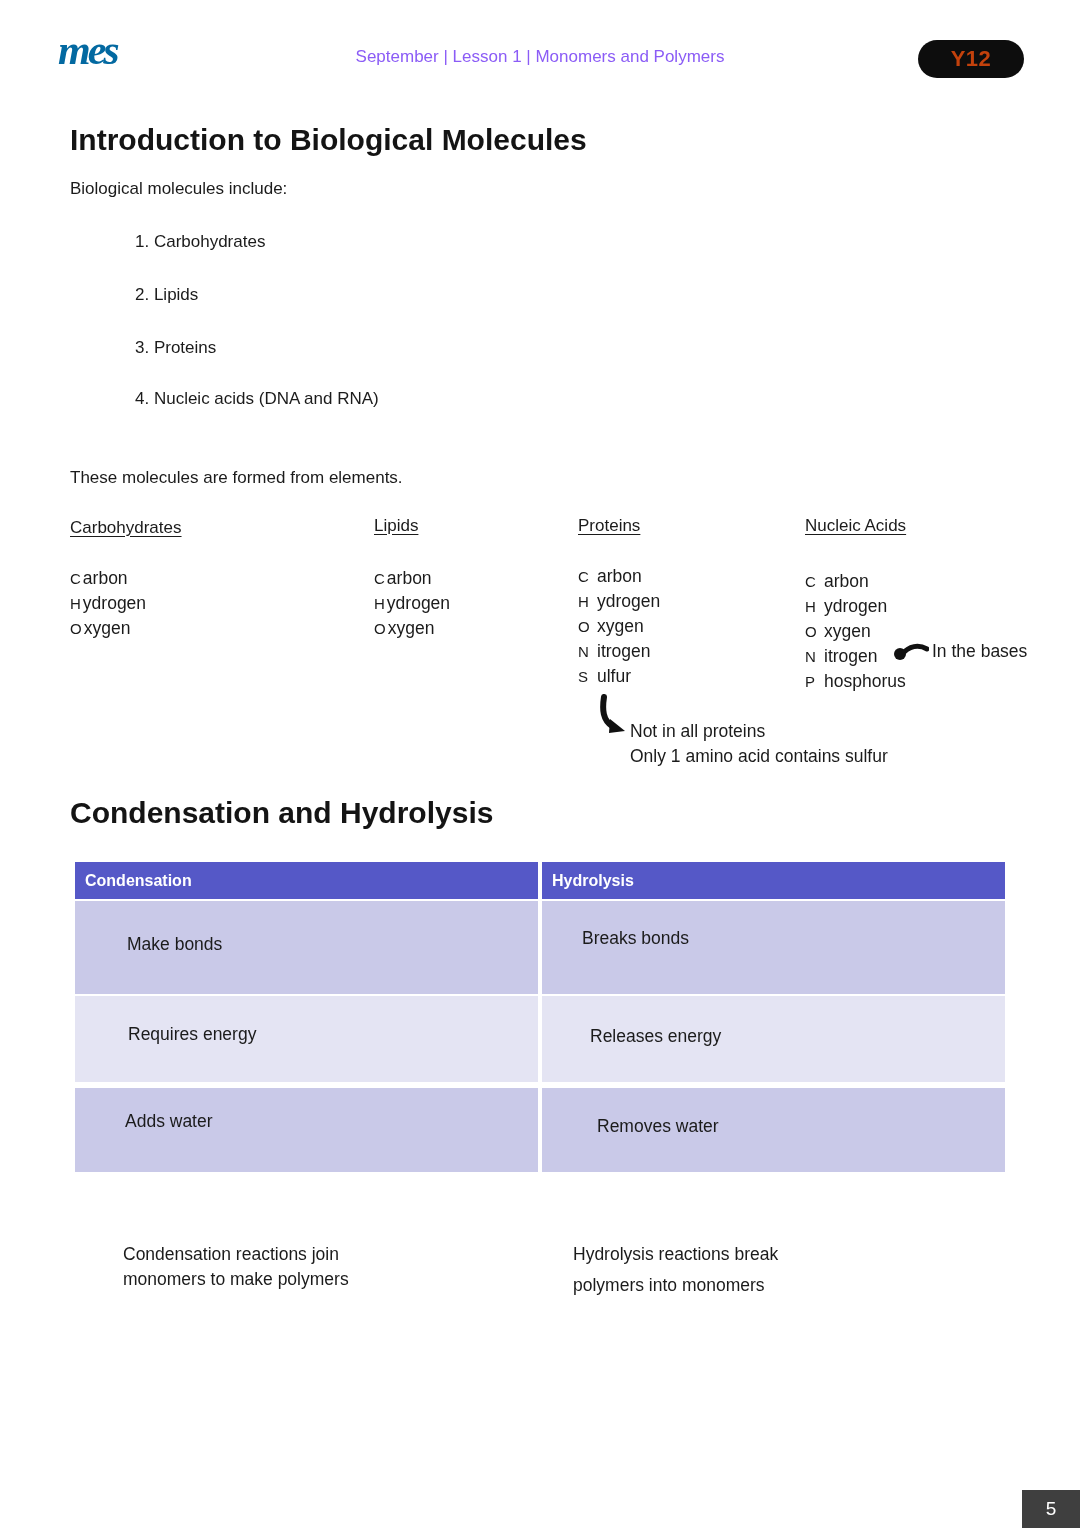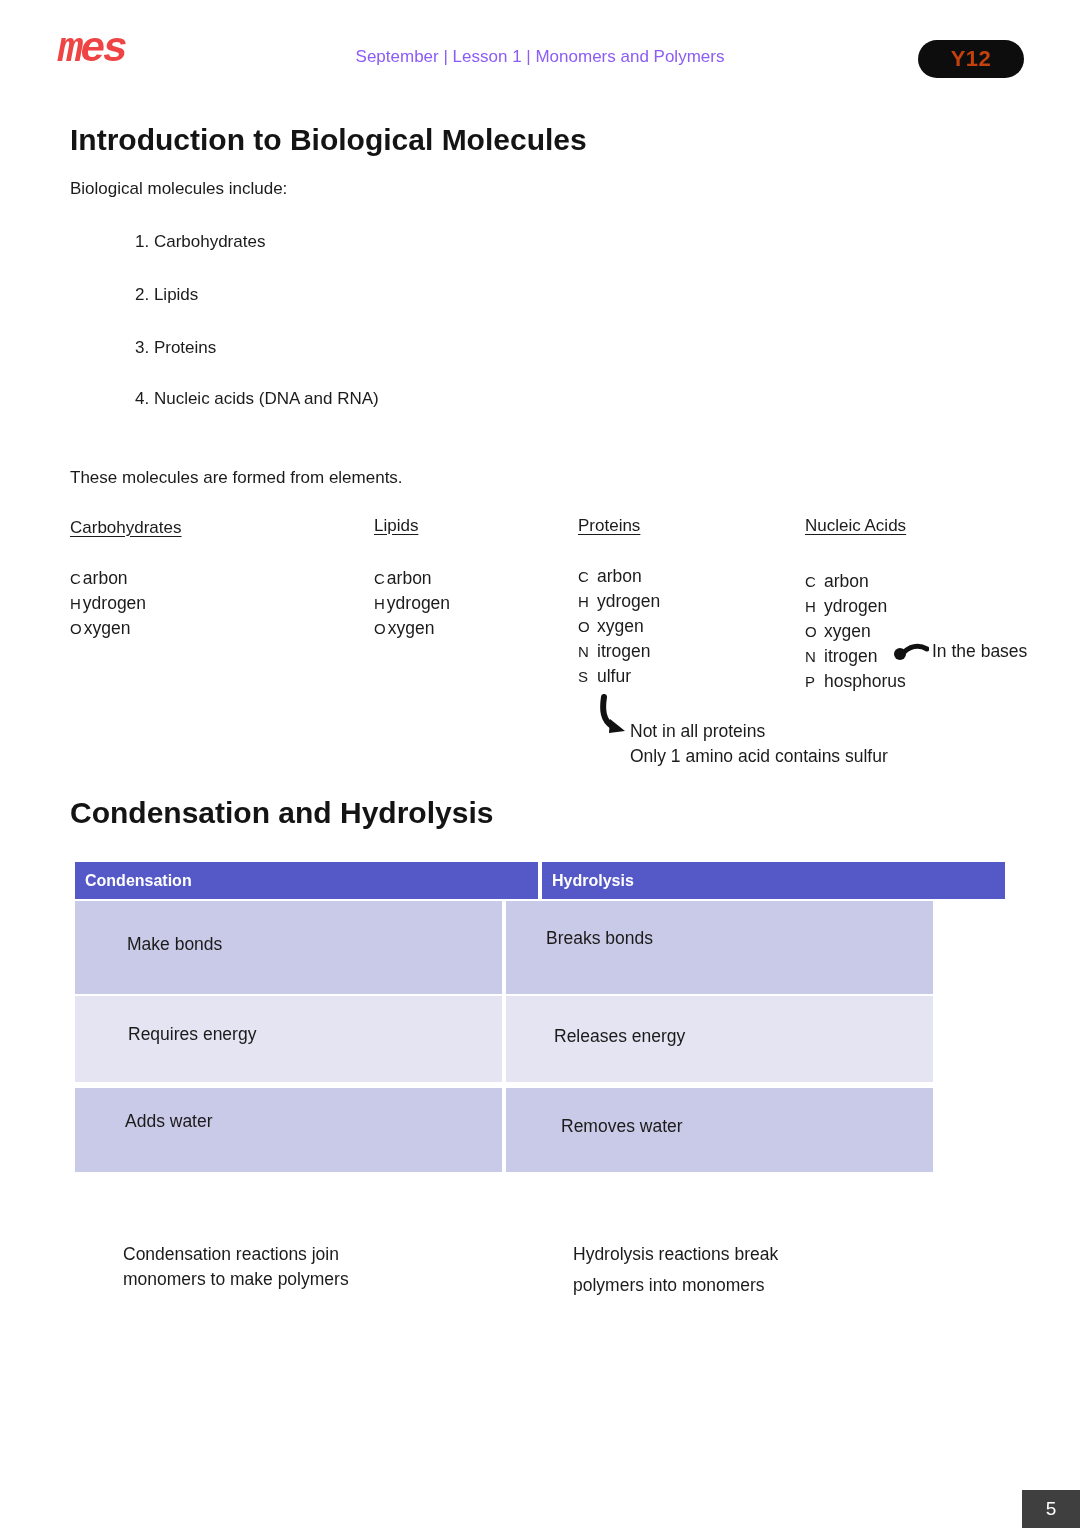--- a/index.html
+++ b/index.html
@@ -2,21 +2,21 @@
 <html><head>
 <meta charset="utf-8">
 <style>
   * { margin:0; padding:0; box-sizing:border-box; }
   html,body { background:#ffffff; }
   body { font-family:"Liberation Sans", sans-serif; color:#1b1b1b; }
   .page { position:relative; width:1080px; height:1528px; background:#ffffff; overflow:hidden; }
   .abs { position:absolute; }
 
   
-  #logo { left:58px; top:26px; font-family:Liberation Mono, monospace; font-style:italic; font-weight:700; font-size:42px; letter-spacing:-3px; color:#ef4444; }
+  #logo { left:58px; top:26px; font-family:Liberation Serif, serif; font-style:italic; font-weight:700; font-size:42px; letter-spacing:-3px; color:#0369a1; }
   #header-title { left:0; top:47px; width:1080px; text-align:center; font-size:17px; color:#8b5cf6; }
   #badge { left:918px; top:40px; width:106px; height:38px; background:#0d0d0d; border-radius:20px; color:#c2410c; display:flex; align-items:center; justify-content:center; font-size:22px; font-weight:700; letter-spacing:0.5px; }
 
   
   #h1 { left:70px; top:123px; font-size:30px; font-weight:700; color:#141414; }
   #lead { left:70px; top:179px; font-size:17px; }
   .list-item { left:135px; font-size:17px; }
   #li0 { top:232px; } #li1 { top:285px; } #li2 { top:338px; } #li3 { top:389px; }
   #elements-lead { left:70px; top:468px; font-size:17px; }
 
@@ -45,21 +45,21 @@
   
   #h2 { left:70px; top:796px; font-size:30px; font-weight:700; color:#141414; }
   #table { left:75px; top:862px; width:930px; }
   .t-headrow { display:flex; gap:4px;border-radius:9px; }
   .th { width:463px; height:37px; background:#5558c7; color:#ffffff; font-weight:700; font-size:16px; display:flex; align-items:center; padding-left:10px; }
   .t-row { display:flex; gap:4px; }
   .r1 { margin-top:2px; } .r2 { margin-top:2px; } .r3 { margin-top:6px; }
   .r1 .td { height:93px; } .r2 .td { height:86px; } .r3 .td { height:84px; }
   .dark .td { background:#c9c9e8; }
   .light .td { background:#e4e4f3; }
-  .td { width:427px; font-size:17.5px; display:flex; align-items:flex-start; }
+  .td { width:463px; font-size:17.5px; display:flex; align-items:flex-start; }
   .td-r1l { padding:33px 0 0 52px; } .td-r1r { padding:27px 0 0 40px; }
   .td-r2l { padding:28px 8px 0 53px; } .td-r2r { padding:30px 0 0 48px; }
   .td-r3l { padding:28px 0 0 55px; } .td-r3r { padding:23px 0 0 50px; }
 
   
   #caption-left  { left:123px; top:1242px; width:280px; font-size:17.5px; line-height:25px; }
   #caption-right { left:573px; top:1239px; width:255px; font-size:17.5px; line-height:31px; }
 
   
   #page-box { right:0; bottom:0; width:58px; height:38px; background:#3f3f3f; color:#ffffff; display:flex; align-items:center; justify-content:center; font-size:19px; }

